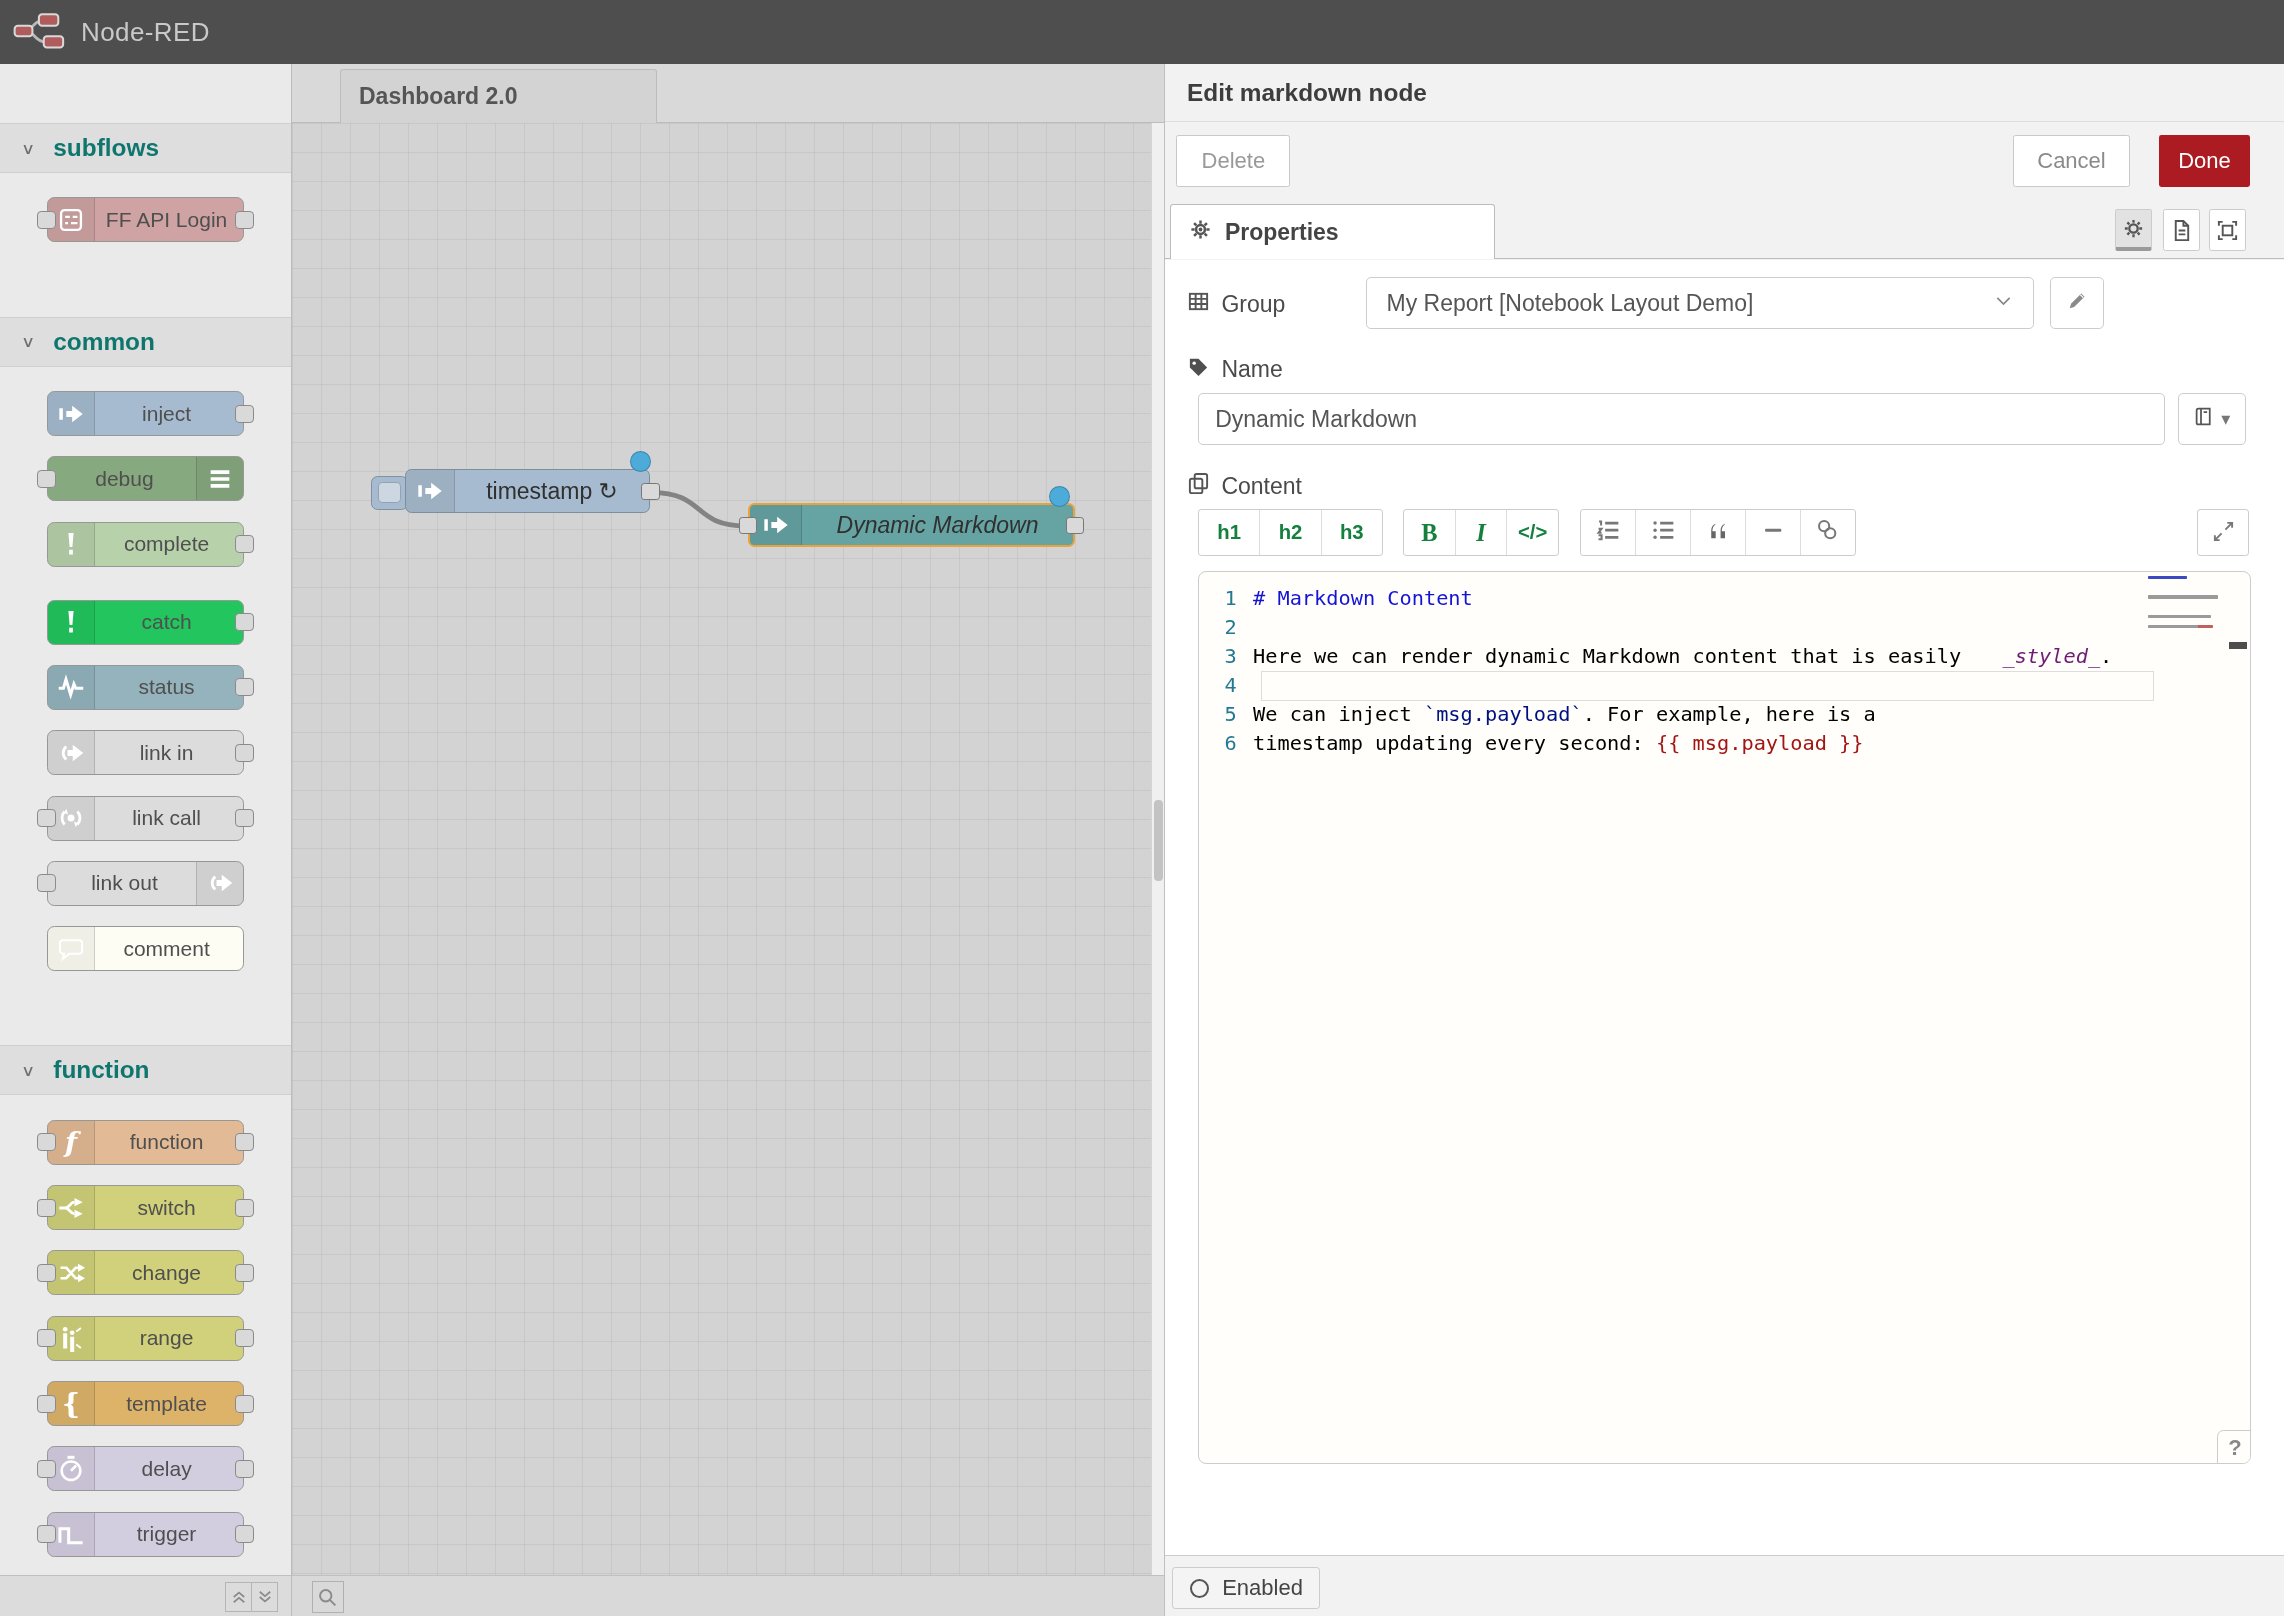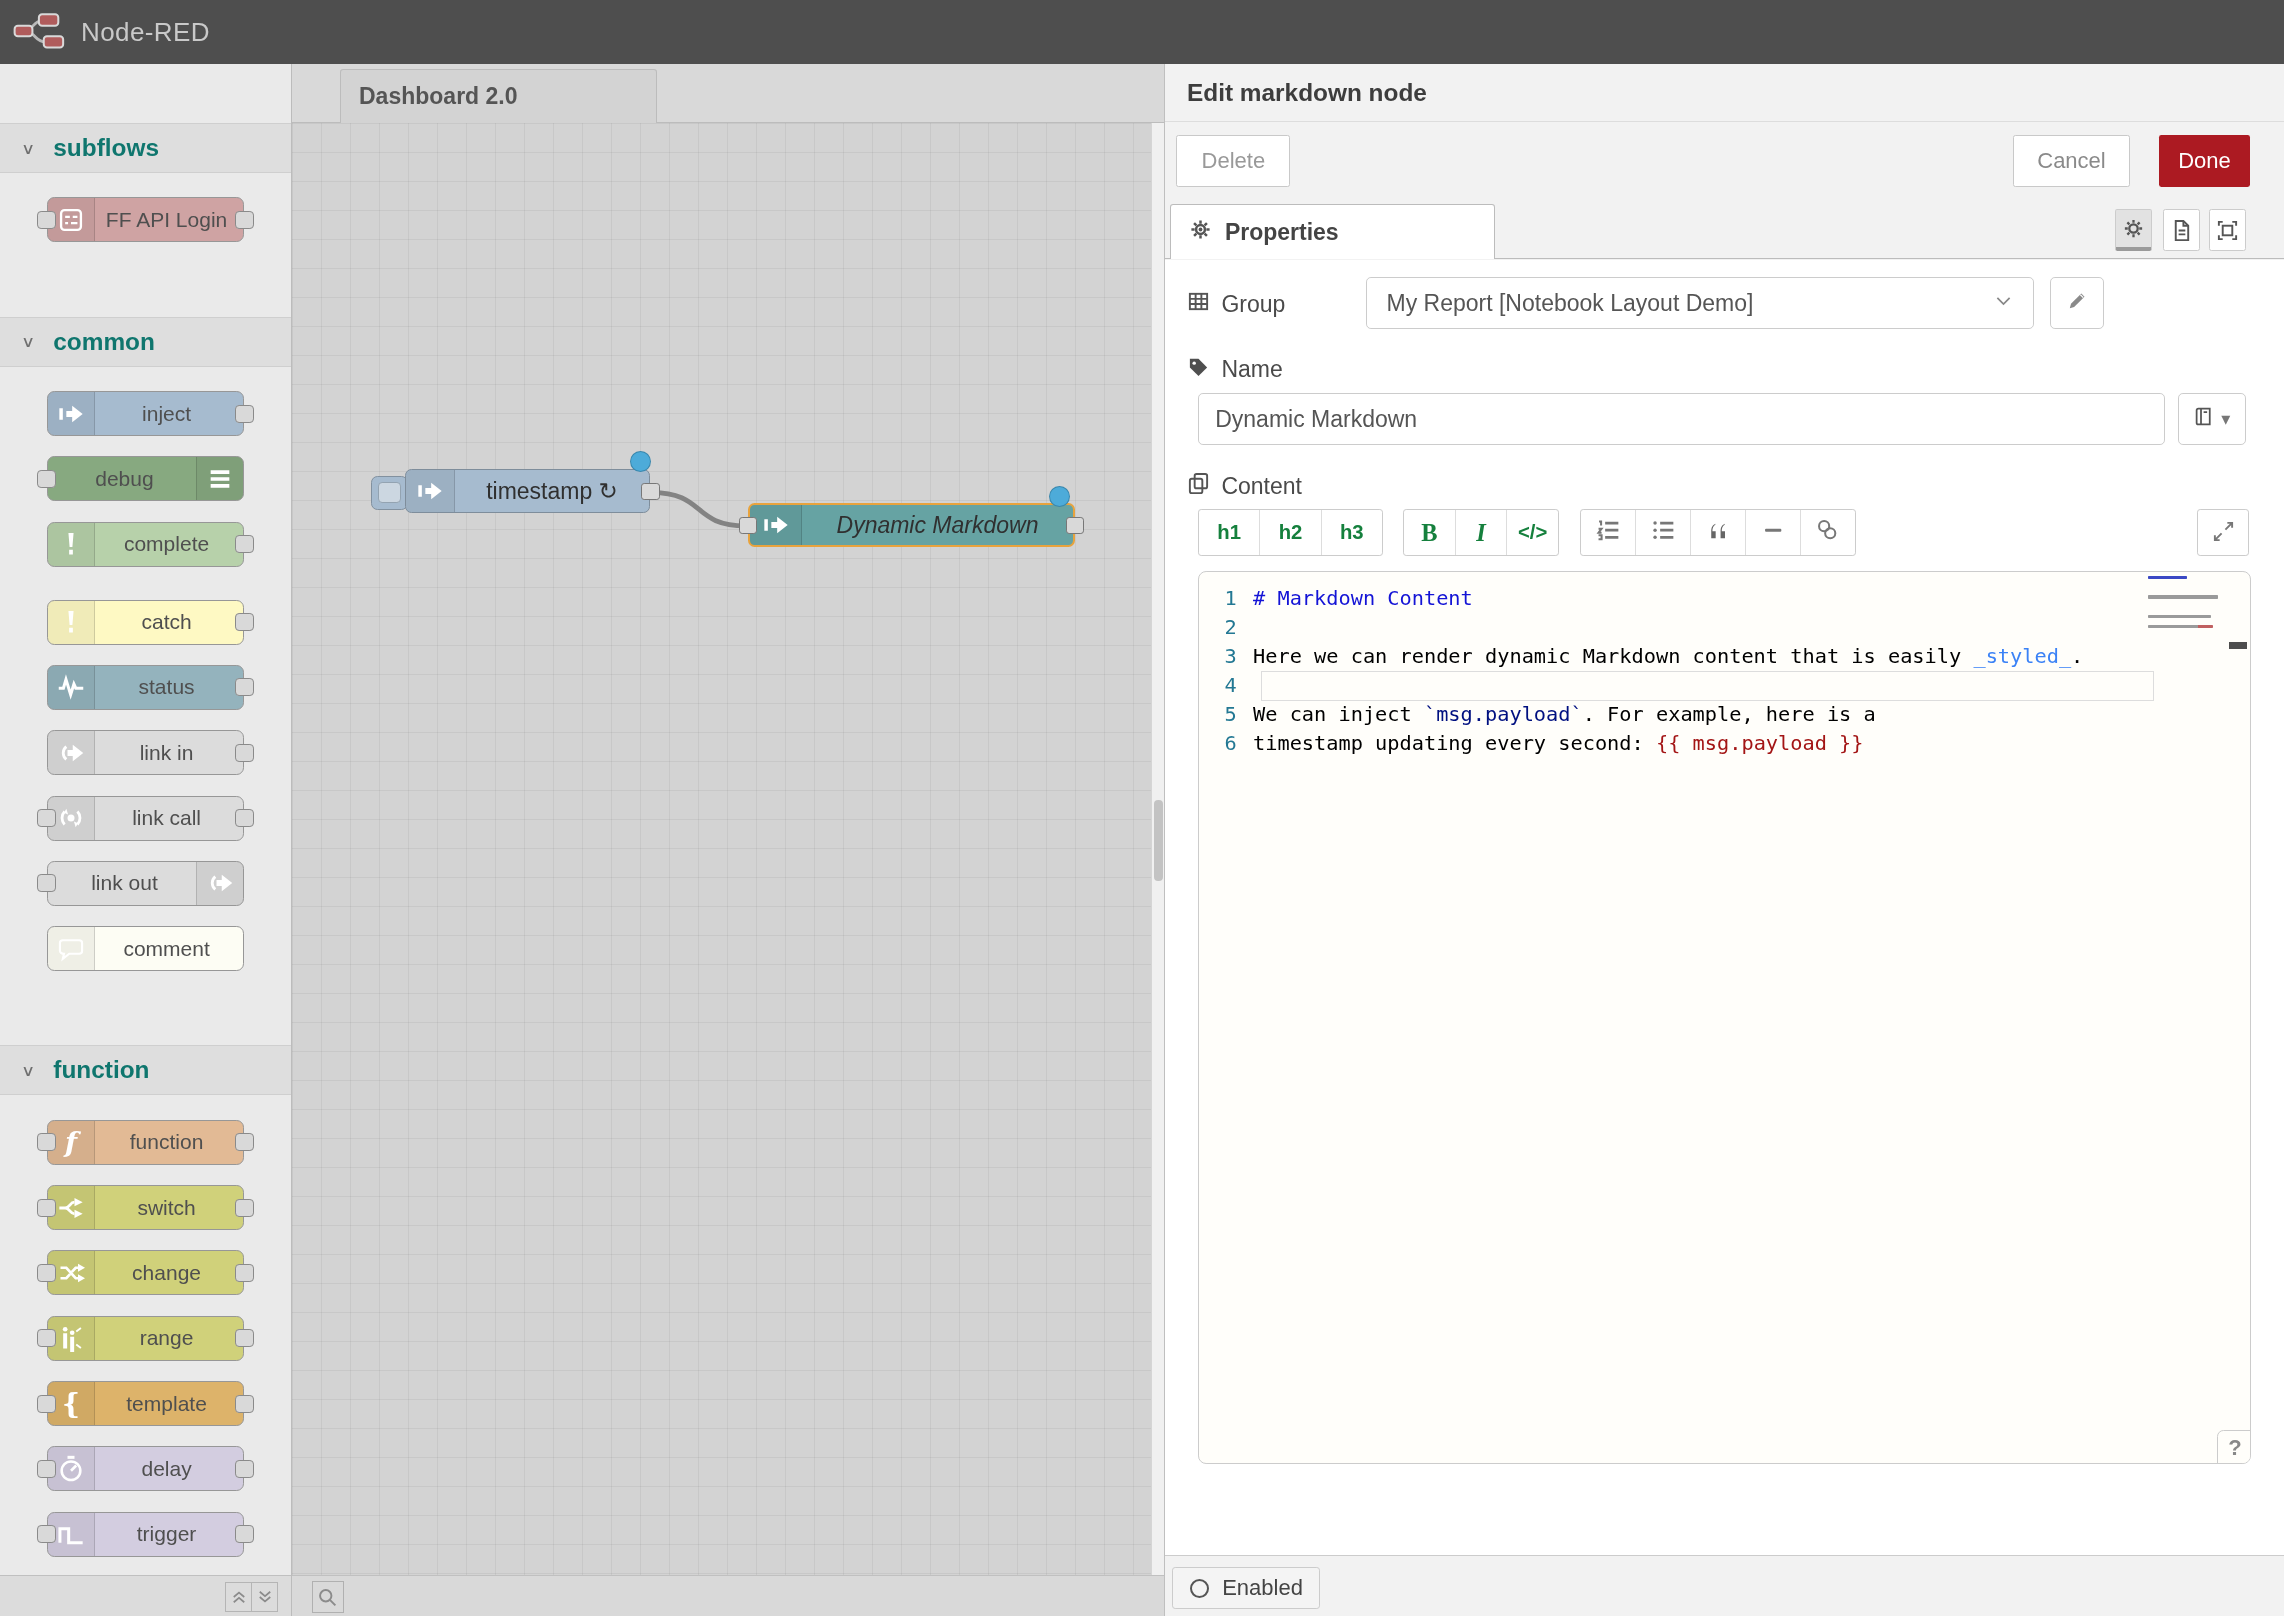--- a/index.html
+++ b/index.html
@@ -161,21 +161,21 @@
         </div>
         <div class="pnode" style="background: rgb(183, 209, 170);">
           <div class="isect left">
             <svg viewBox="0 0 24 24">
               <path d="M9.8 2.5h4.4l-1 12h-2.4zM10.4 17h3.2v4h-3.2z" fill="#fff"></path>
             </svg>
           </div>
                <div class="nlabel" style="left:47px;right:4.9px">complete</div>
           <div class="port pr"></div>
         </div>
-        <div class="pnode" style="background: #fef9c3; margin-top: 33px;">
+        <div class="pnode" style="background: #22c55e; margin-top: 33px;">
           <div class="isect left">
             <svg viewBox="0 0 24 24">
               <path d="M9.8 2.5h4.4l-1 12h-2.4zM10.4 17h3.2v4h-3.2z" fill="#fff"></path>
             </svg>
           </div>
                <div class="nlabel" style="left:47px;right:4.9px">catch</div>
           <div class="port pr"></div>
         </div>
         <div class="pnode" style="background: rgb(148, 179, 189);">
           <div class="isect left">
@@ -545,21 +545,21 @@
           <div class="cline">
             <span class="gut" style="color: rgb(35, 120, 147);">1</span>
             <span class="txt"><span style="color: rgb(20, 20, 214);"># Markdown Content</span></span>
           </div>
           <div class="cline">
             <span class="gut" style="color: rgb(35, 120, 147);">2</span>
             <span class="txt"></span>
           </div>
           <div class="cline">
             <span class="gut" style="color: rgb(35, 120, 147);">3</span>
-            <span class="txt"><span style="color: rgb(0, 0, 0);">Here we can render dynamic Markdown content that is easily </span><span style="color: #3b82f6; ">_styled_</span><span style="color: rgb(0, 0, 0);">.</span></span>
+            <span class="txt"><span style="color: rgb(0, 0, 0);">Here we can render dynamic Markdown content that is easily </span><span style="color: #701a75; font-style: italic; margin-left: 29px;">_styled_</span><span style="color: rgb(0, 0, 0);">.</span></span>
           </div>
           <div class="cline">
             <span class="gut" style="color: rgb(35, 120, 147);">4</span>
             <span class="txt"></span>
           </div>
           <div class="cline">
             <span class="gut" style="color: rgb(35, 120, 147);">5</span>
             <span class="txt"><span style="color: rgb(0, 0, 0);">We can inject </span><span style="color: rgb(0, 16, 128);">`msg.payload`</span><span style="color: rgb(0, 0, 0);">. For example, here is a</span></span>
           </div>
           <div class="cline">

